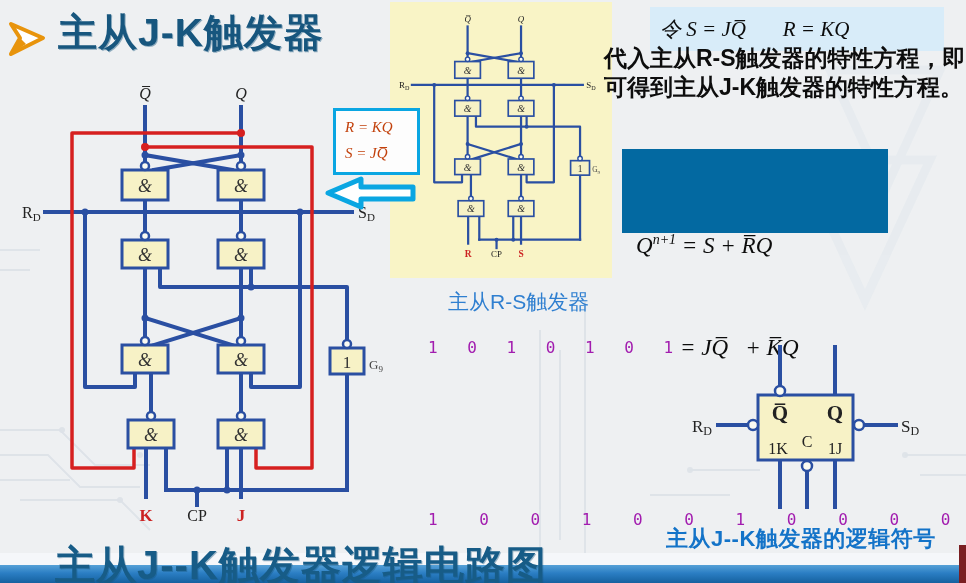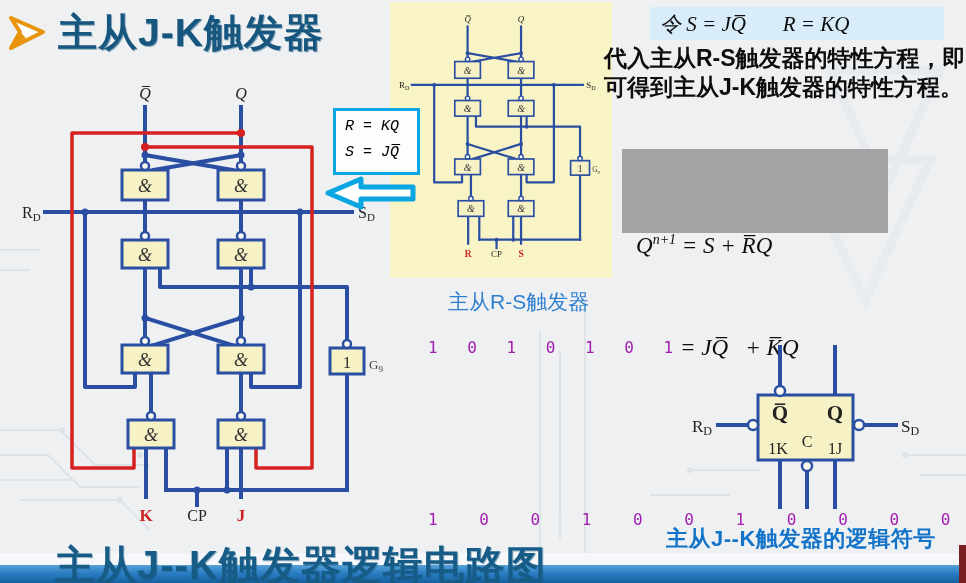--- a/index.html
+++ b/index.html
@@ -9,51 +9,51 @@
     font-family:"Liberation Sans",sans-serif;
   }
   .abs{position:absolute;}
   
   .bgsvg{left:0;top:0;z-index:0;}
   .binary{
     color:#a21caf; font-family:"DejaVu Sans Mono",monospace;
     font-size:16px; letter-spacing:10px; z-index:0; white-space:pre;
   }
   
-  .title-row{left:6px;top:6px;display:flex;align-items:center;gap:10px;z-index:3;}
+  .title-row{left:6px;top:6px;display:flex;align-items:flex-end;gap:10px;z-index:3;}
   .page-title{
     color:#17567e; font-size:39px; font-weight:bold; letter-spacing:1px;
     text-shadow:1px 1px 0 rgba(23,86,126,.45);
   }
   
   .main-circuit{left:20px;top:85px;width:370px;height:450px;z-index:2;}
   .rs-panel{left:390px;top:2px;width:222px;height:276px;background:#f9f4c6;z-index:1;}
   .rs-circuit{position:absolute;left:8px;top:12px;width:206px;height:251px;}
   .rs-caption{left:448px;top:288px;color:#2f7fd0;font-size:21px;font-weight:normal;z-index:2;}
   
   .callout-box{
     left:333px;top:108px;width:72px;height:58px;background:#fdfdfd;
     border:3px solid #0aa6e2;z-index:3;padding:3px 0 0 9px;
-    font-family:Liberation Mono, monospace;font-style:italic;font-size:15px;color:#000000;
+    font-family:Liberation Serif, serif;font-style:italic;font-size:15px;color:#c2410c;
     line-height:26px;white-space:pre;
   }
   .callout-arrow{left:323px;top:176px;z-index:3;}
   
   .let-box{
-    left:650px;top:7px;width:284px;height:33px;background:#d8ecf9;z-index:2;
+    left:650px;top:7px;width:284px;height:44px;background:#d8ecf9;z-index:2;
     display:flex;align-items:center;padding-left:10px;
     font-family:"Liberation Serif",serif;font-style:italic;
     font-size:21px;color:#0c0c0c;white-space:pre;
   }
   .intro-par{
     left:604px;top:44px;width:364px;z-index:2;
     font-size:23px;line-height:1.27;color:#0d0d0d;font-weight:600;
   }
   .eq-box{
-    left:622px;top:149px;width:252px;height:78px;background:#a3a3a3;z-index:2;
+    left:622px;top:149px;width:252px;height:78px;background:#0369a1;z-index:2;
     font-family:"Liberation Serif",serif;font-style:italic;font-size:23px;color:#0c0c0c;
     padding:6px 0 0 14px;line-height:34px;white-space:pre;
   }
   .eq-box sup{font-size:14px;}
   .eq-ind{display:inline-block;width:44px;}
   .cp-note{
     left:622px;top:243px;z-index:2;font-size:24px;color:#0d0d0d;font-weight:600;white-space:pre;
   }
   .cp-note .cp{font-family:"Liberation Serif",serif;font-style:italic;font-weight:bold;}
   .cp-note .red{color:#e02020;}

